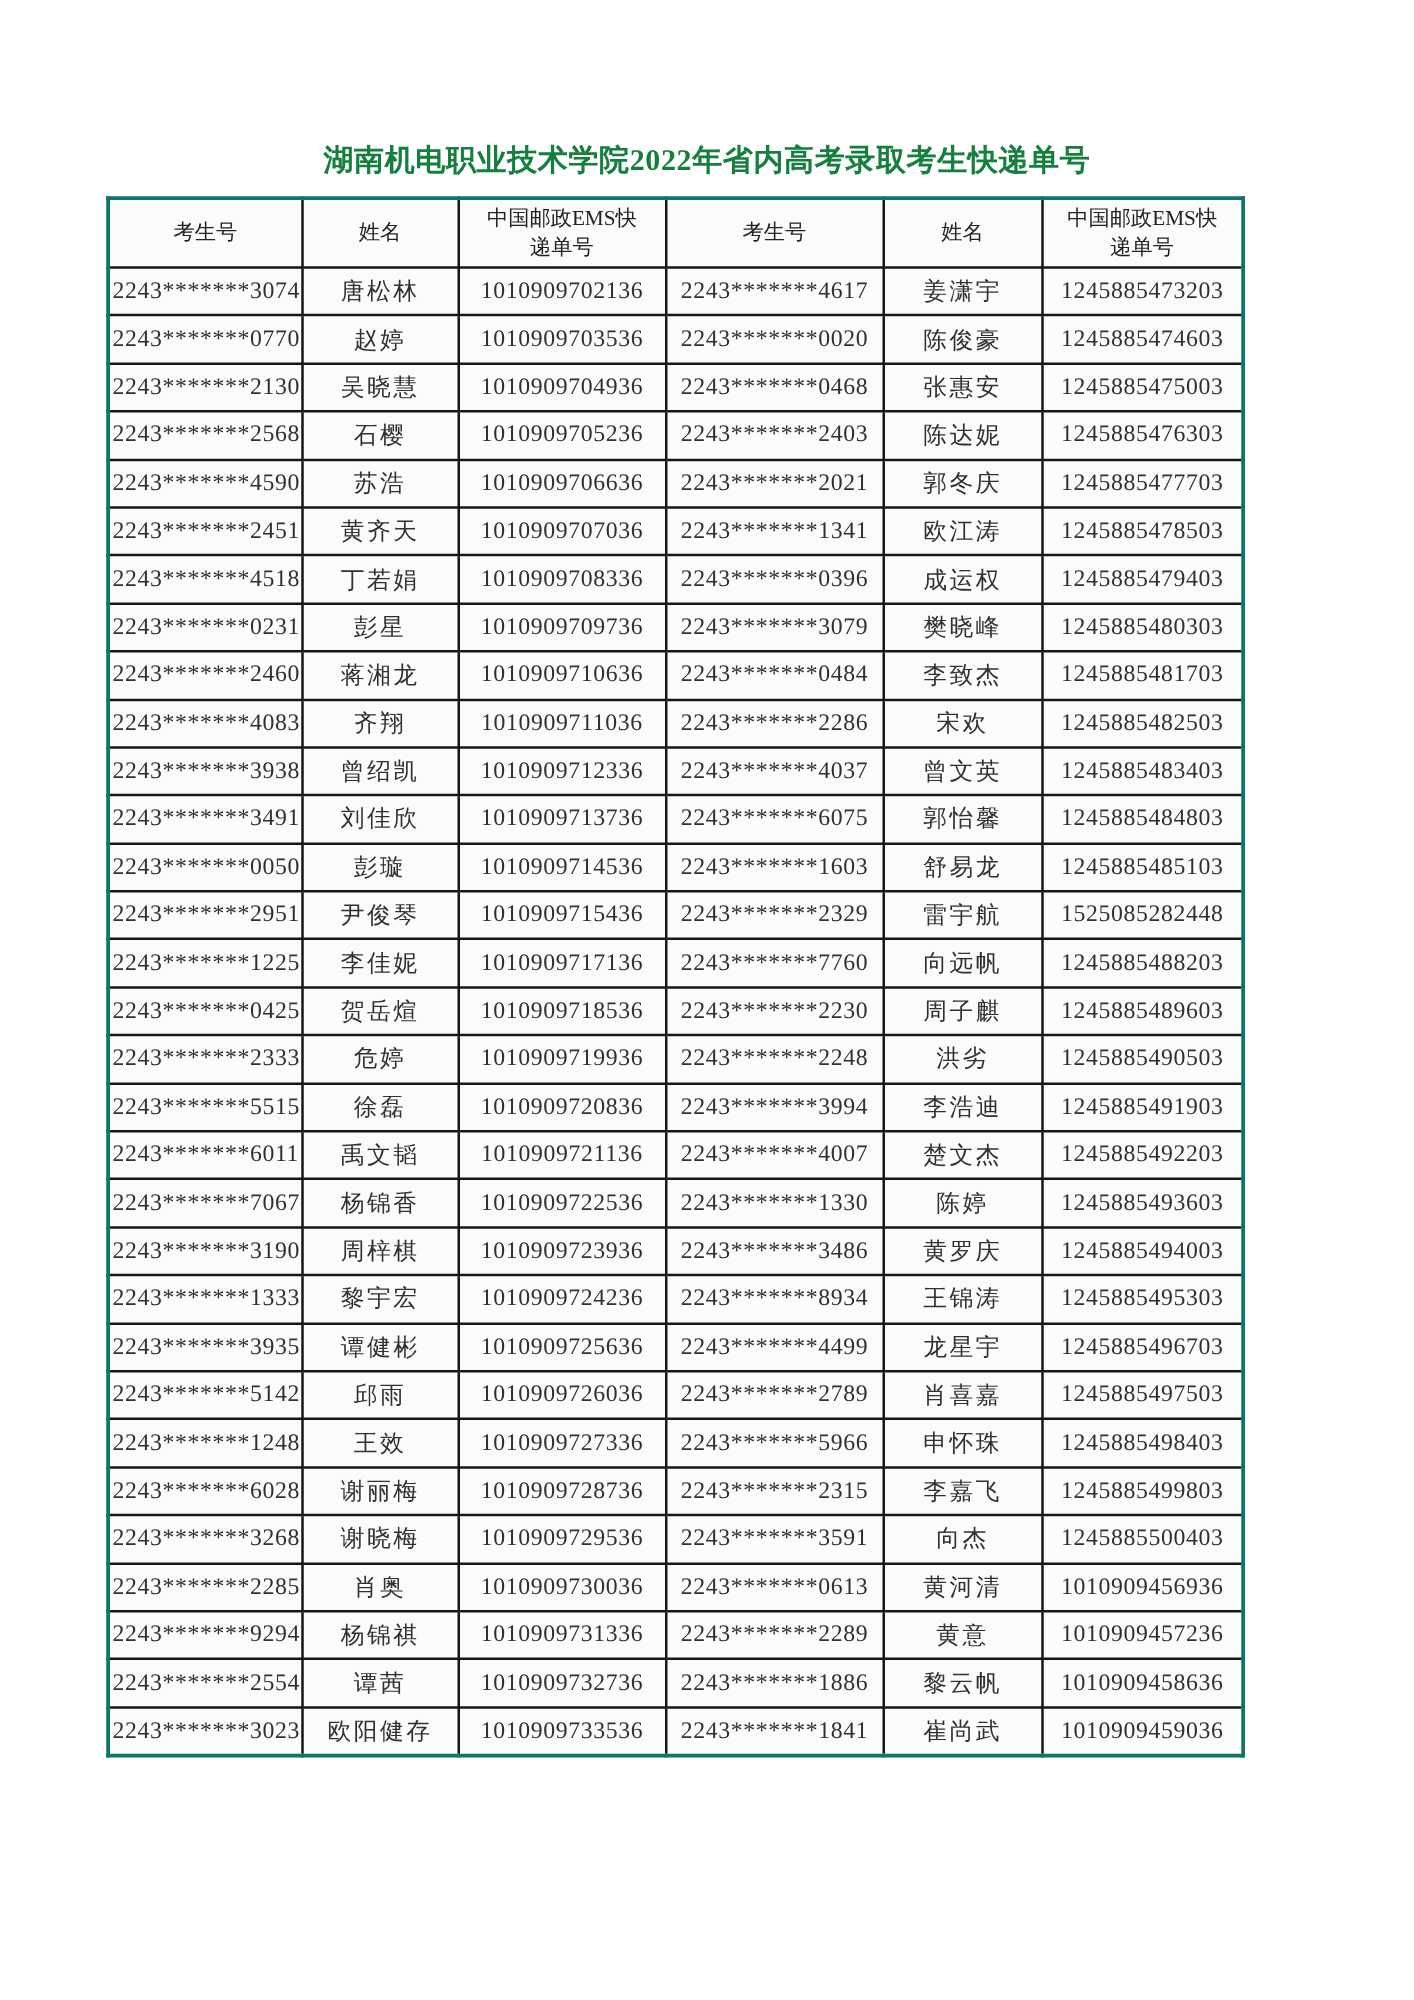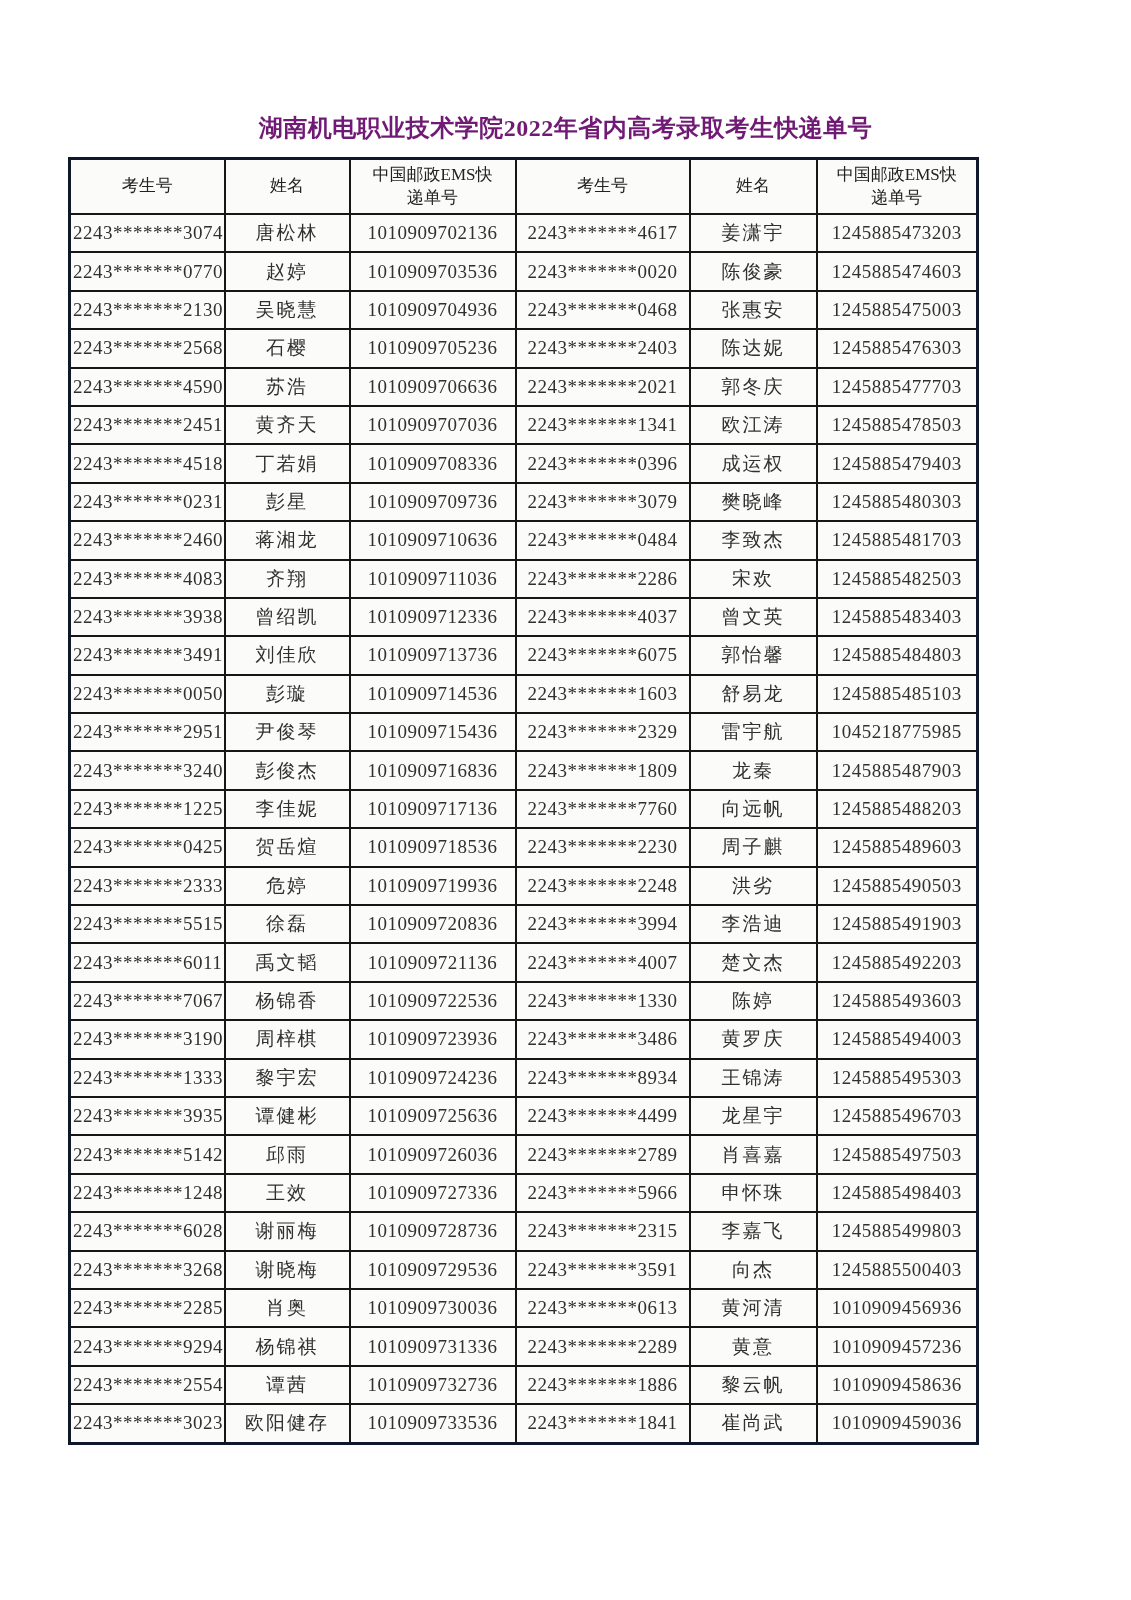--- a/index.html
+++ b/index.html
@@ -21,29 +21,29 @@
     height: 1600px;
     background: #ffffff;
   }
   .doc-title {
     margin: 0;
     padding-top: 112px;
     padding-bottom: 13px;
     text-align: center;
     font-size: 24px;
     font-weight: bold;
-    color: #701a75;
+    color: #15803d;
     letter-spacing: 0.5px;
   }
   table.roster {
     border-collapse: collapse;
     table-layout: fixed;
-    margin-left: 68px;
+    margin-left: 85px;
     width: 908px;
-    border: 3px solid #0f172a;
+    border: 3px solid #0f766e;
     background: #ffffff;
   }
   col.c-examno-l  { width: 155px; }
   col.c-name-l    { width: 125px; }
   col.c-ems-l     { width: 166px; }
   col.c-examno-r  { width: 174px; }
   col.c-name-r    { width: 127px; }
   col.c-ems-r     { width: 161px; }
   th, td {
     border: 2px solid #161616;
@@ -204,29 +204,21 @@
           <td class="num-cell">2243*******1603</td>
           <td class="name-cell">舒易龙</td>
           <td class="num-cell">1245885485103</td>
         </tr>
         <tr>
           <td class="num-cell">2243*******2951</td>
           <td class="name-cell">尹俊琴</td>
           <td class="num-cell">1010909715436</td>
           <td class="num-cell">2243*******2329</td>
           <td class="name-cell">雷宇航</td>
-          <td class="num-cell">1045218775985</td>
-        </tr>
-        <tr>
-          <td class="num-cell">2243*******3240</td>
-          <td class="name-cell">彭俊杰</td>
-          <td class="num-cell">1010909716836</td>
-          <td class="num-cell">2243*******1809</td>
-          <td class="name-cell">龙秦</td>
-          <td class="num-cell">1245885487903</td>
+          <td class="num-cell">1525085282448</td>
         </tr>
         <tr>
           <td class="num-cell">2243*******1225</td>
           <td class="name-cell">李佳妮</td>
           <td class="num-cell">1010909717136</td>
           <td class="num-cell">2243*******7760</td>
           <td class="name-cell">向远帆</td>
           <td class="num-cell">1245885488203</td>
         </tr>
         <tr>

